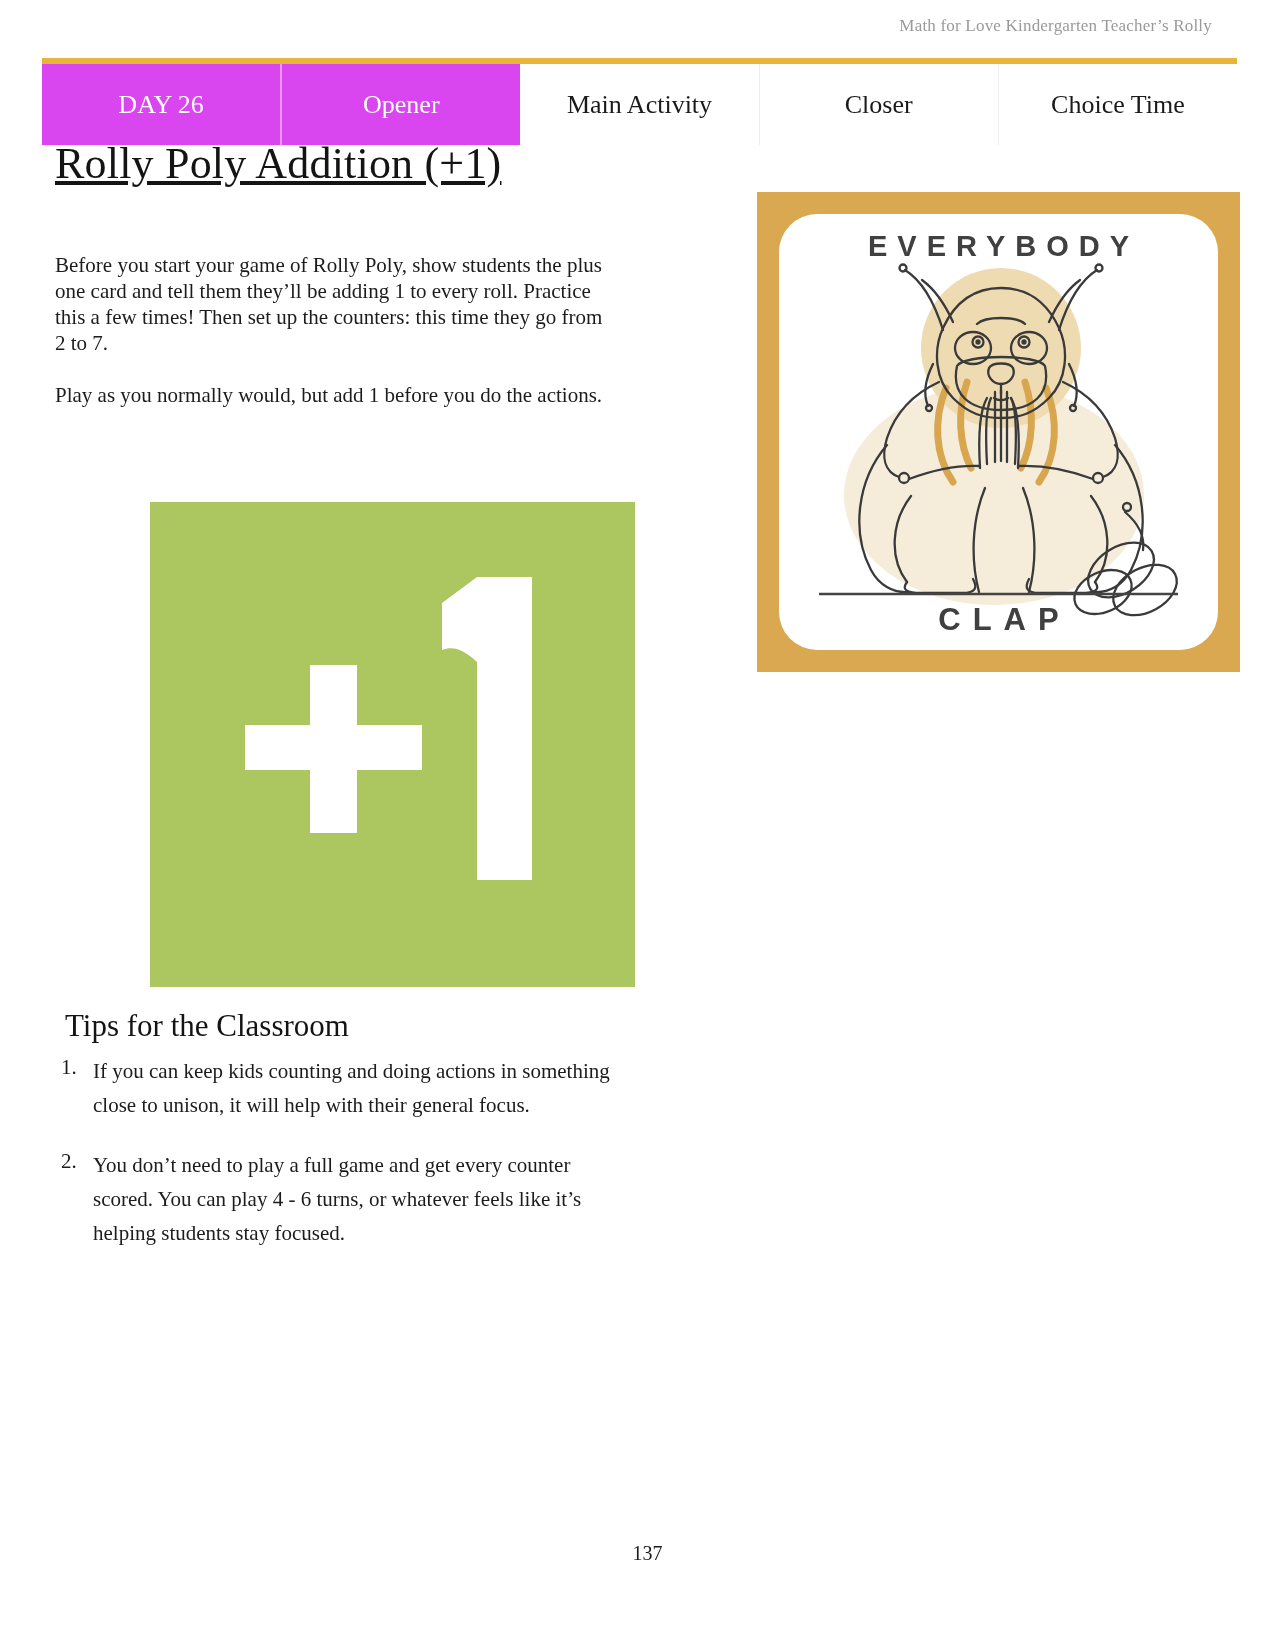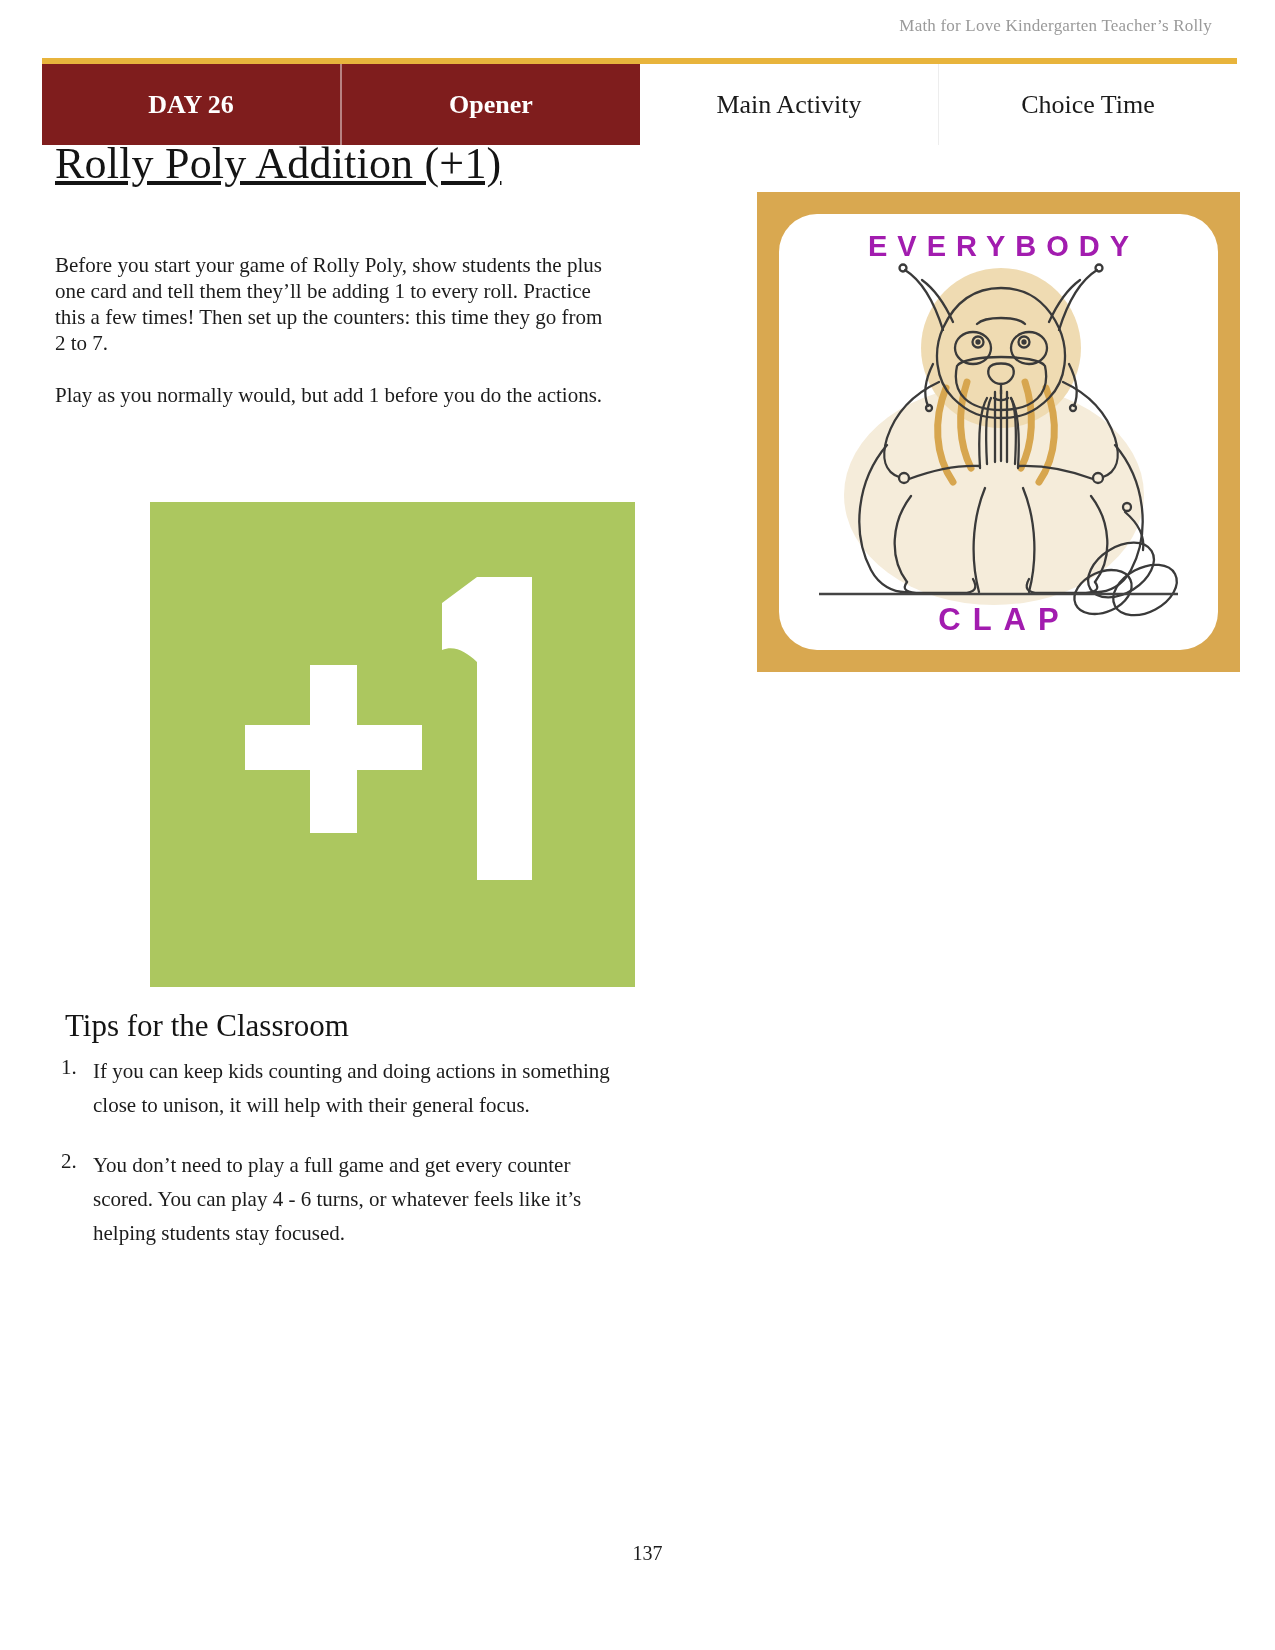--- a/index.html
+++ b/index.html
@@ -25,21 +25,21 @@
     position:absolute; left:42px; top:58px;
     width:1195px; height:87px;
     display:flex;
     border-top:6px solid #E8B43C;
   }
   .tab {
     flex:1 1 0;
     display:flex; align-items:center; justify-content:center;
     font-size:26px;
   }
-  .tab.gold { background:#7f1d1d; color:#ffffff; font-weight:700; }
+  .tab.gold { background:#d946ef; color:#ffffff; font-weight:400; }
   .tab.white { background:#ffffff; color:#1a1a1a; }
   .tab.gold + .tab.gold { border-left:2px solid rgba(255,255,255,0.45); }
   .tab.white + .tab.white { border-left:1px solid #ededed; }
 
   .lesson-title {
     position:absolute; left:55px; top:138px;
     font-size:44px; font-weight:400; color:#141414;
     letter-spacing:0.2px;
     text-decoration:underline;
   }
@@ -70,21 +70,21 @@
     position:relative;
     width:100%; height:100%;
     background:#ffffff;
     border-radius:38px;
     overflow:hidden;
   }
   .clap-word {
     position:absolute; left:0; width:100%;
     text-align:center;
     font-family:"Liberation Sans", sans-serif;
-    font-weight:700; color:#a21caf;
+    font-weight:700; color:#404040;
   }
   .clap-word.top { top:16px; font-size:29px; letter-spacing:10px; text-indent:10px; }
   .clap-word.bottom { bottom:12px; font-size:31px; letter-spacing:12px; text-indent:12px; }
   .clap-illustration {
     position:absolute; left:0; top:46px;
     width:100%; height:368px;
   }
 
   
   .tips { position:absolute; left:55px; top:1008px; width:660px; }
@@ -103,20 +103,21 @@
 <body>
 
 <div class="page">
 
   <div class="guide-header">Math for Love Kindergarten Teacher’s Rolly</div>
 
   <div class="navbar">
     <div class="tab gold">DAY 26</div>
     <div class="tab gold">Opener</div>
     <div class="tab white">Main Activity</div>
+    <div class="tab white">Closer</div>
     <div class="tab white">Choice Time</div>
   </div>
 
   <h1 class="lesson-title">Rolly Poly Addition (+1)</h1>
 
   <p class="body-para para-1">Before you start your game of Rolly Poly, show students the plus
 one card and tell them they’ll be adding 1 to every roll. Practice
 this a few times! Then set up the counters: this time they go from
 2 to 7.</p>
   <p class="body-para para-2">Play as you normally would, but add 1 before you do the actions.</p>

